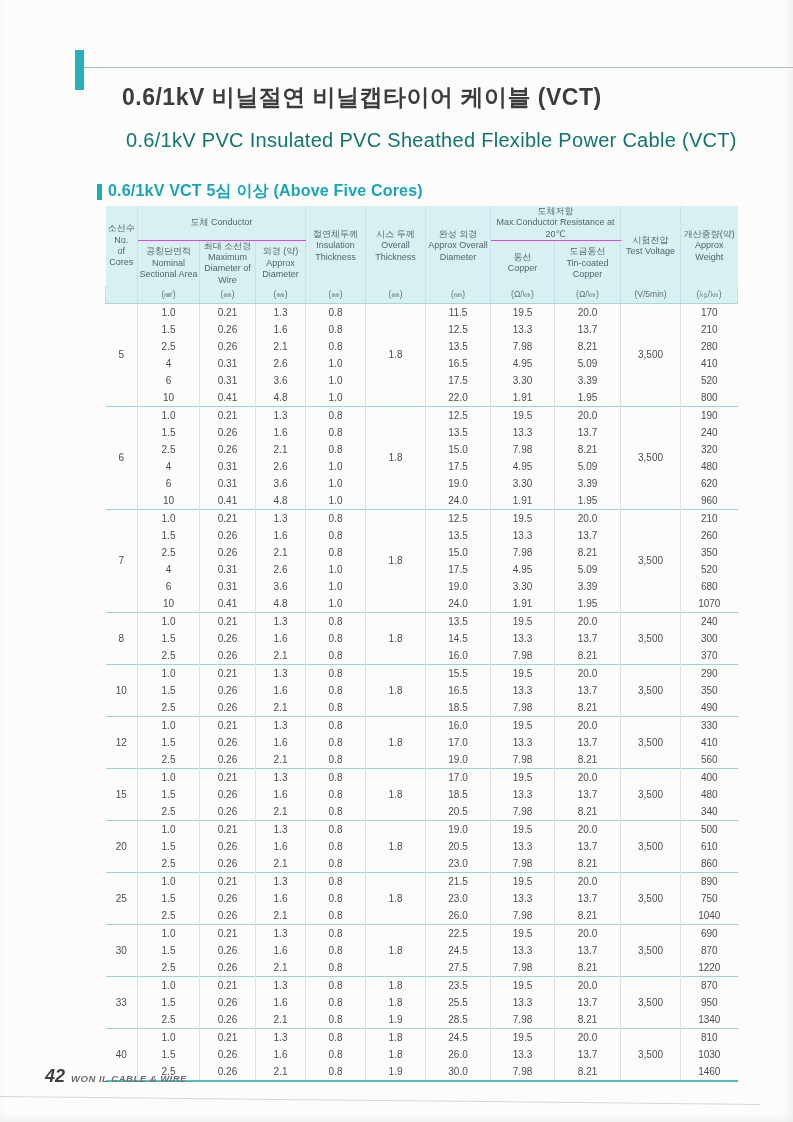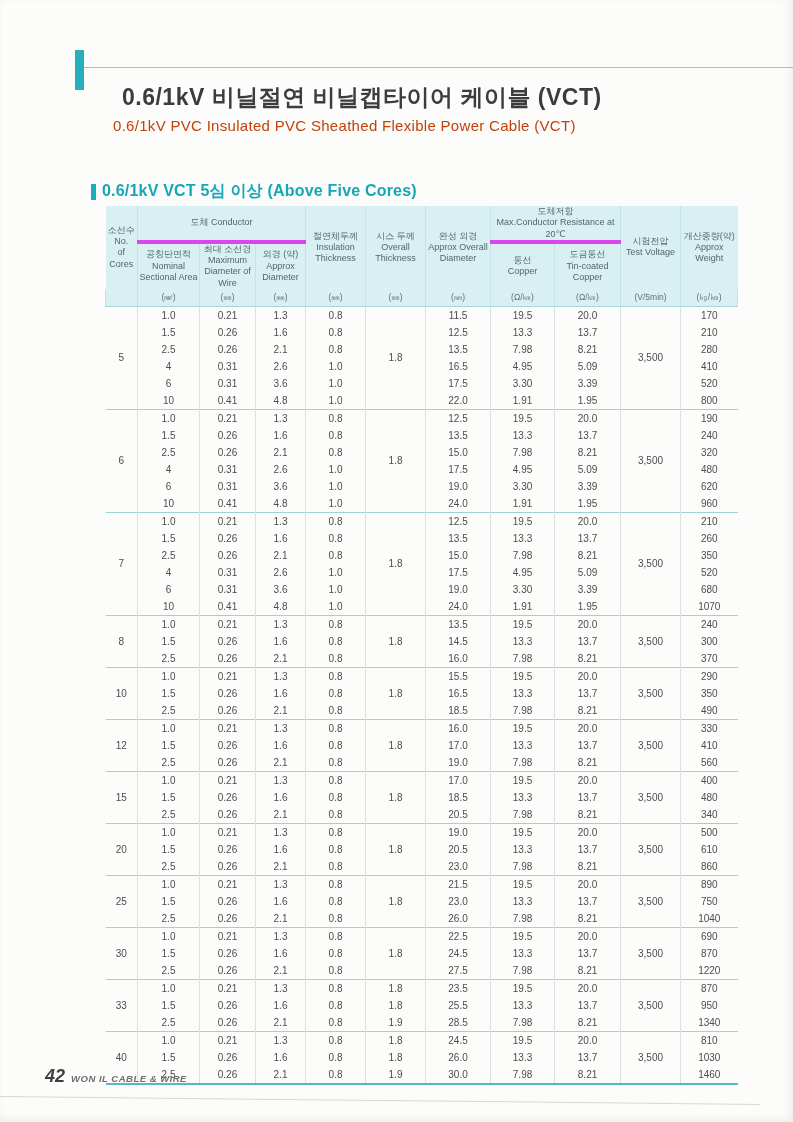--- a/index.html
+++ b/index.html
@@ -25,45 +25,45 @@
     position:absolute;left:84px;top:67px;width:709px;height:1px;
     background:#adbcbe;
   }
   
   .title-block{position:absolute;left:110px;top:82px;}
   .title-ko{
     font-size:23px;font-weight:700;color:#3c3c3c;letter-spacing:0.5px;
     margin:0 0 4px 12px;
   }
   .title-en{
-    font-size:15px;font-weight:400;color:#c2410c;letter-spacing:0.3px;margin:3px;
+    font-size:20px;font-weight:400;color:#0f766e;letter-spacing:0.3px;margin:16px;
   }
   .section-header{
-    position:absolute;left:91px;top:181px;display:flex;align-items:center;
+    position:absolute;left:97px;top:181px;display:flex;align-items:center;
   }
   .section-accent{
     width:5px;height:16px;background:#1badbb;margin-right:6px;
   }
   .section-title{
     font-size:16px;font-weight:700;color:#16a7b6;letter-spacing:0.2px;
   }
   
   .spec-table{
     position:absolute;left:105px;top:206px;width:632px;
     border-collapse:collapse;table-layout:fixed;
   }
   .spec-table th,.spec-table td{
     padding:0;margin:0;text-align:center;vertical-align:middle;
     white-space:pre-line;overflow:hidden;
   }
   .spec-table thead th,.spec-table thead td{
     background:#d8f0f2;color:#51666a;font-weight:400;
     font-size:9px;line-height:1.25;
   }
-  .spec-table thead .grp{border-bottom:4px solid #d946ef;}
+  .spec-table thead .grp{border-bottom:1px solid #d946ef;}
   .spec-table thead th{border-left:1px solid #c3e4e7;border-right:1px solid #c3e4e7;}
   .spec-table thead tr.units td{
     font-size:8.5px;color:#5c7276;height:17px;
     border-left:1px solid #c3e4e7;border-right:1px solid #c3e4e7;
     border-bottom:1px solid #a9d6da;
   }
   .spec-table thead th:first-child,.spec-table thead td:first-child{border-left:none;}
   .spec-table thead th:last-child,.spec-table thead td:last-child{border-right:none;}
   .spec-table tbody td{
     font-size:10px;color:#4c4c4c;height:17px;line-height:17px;

